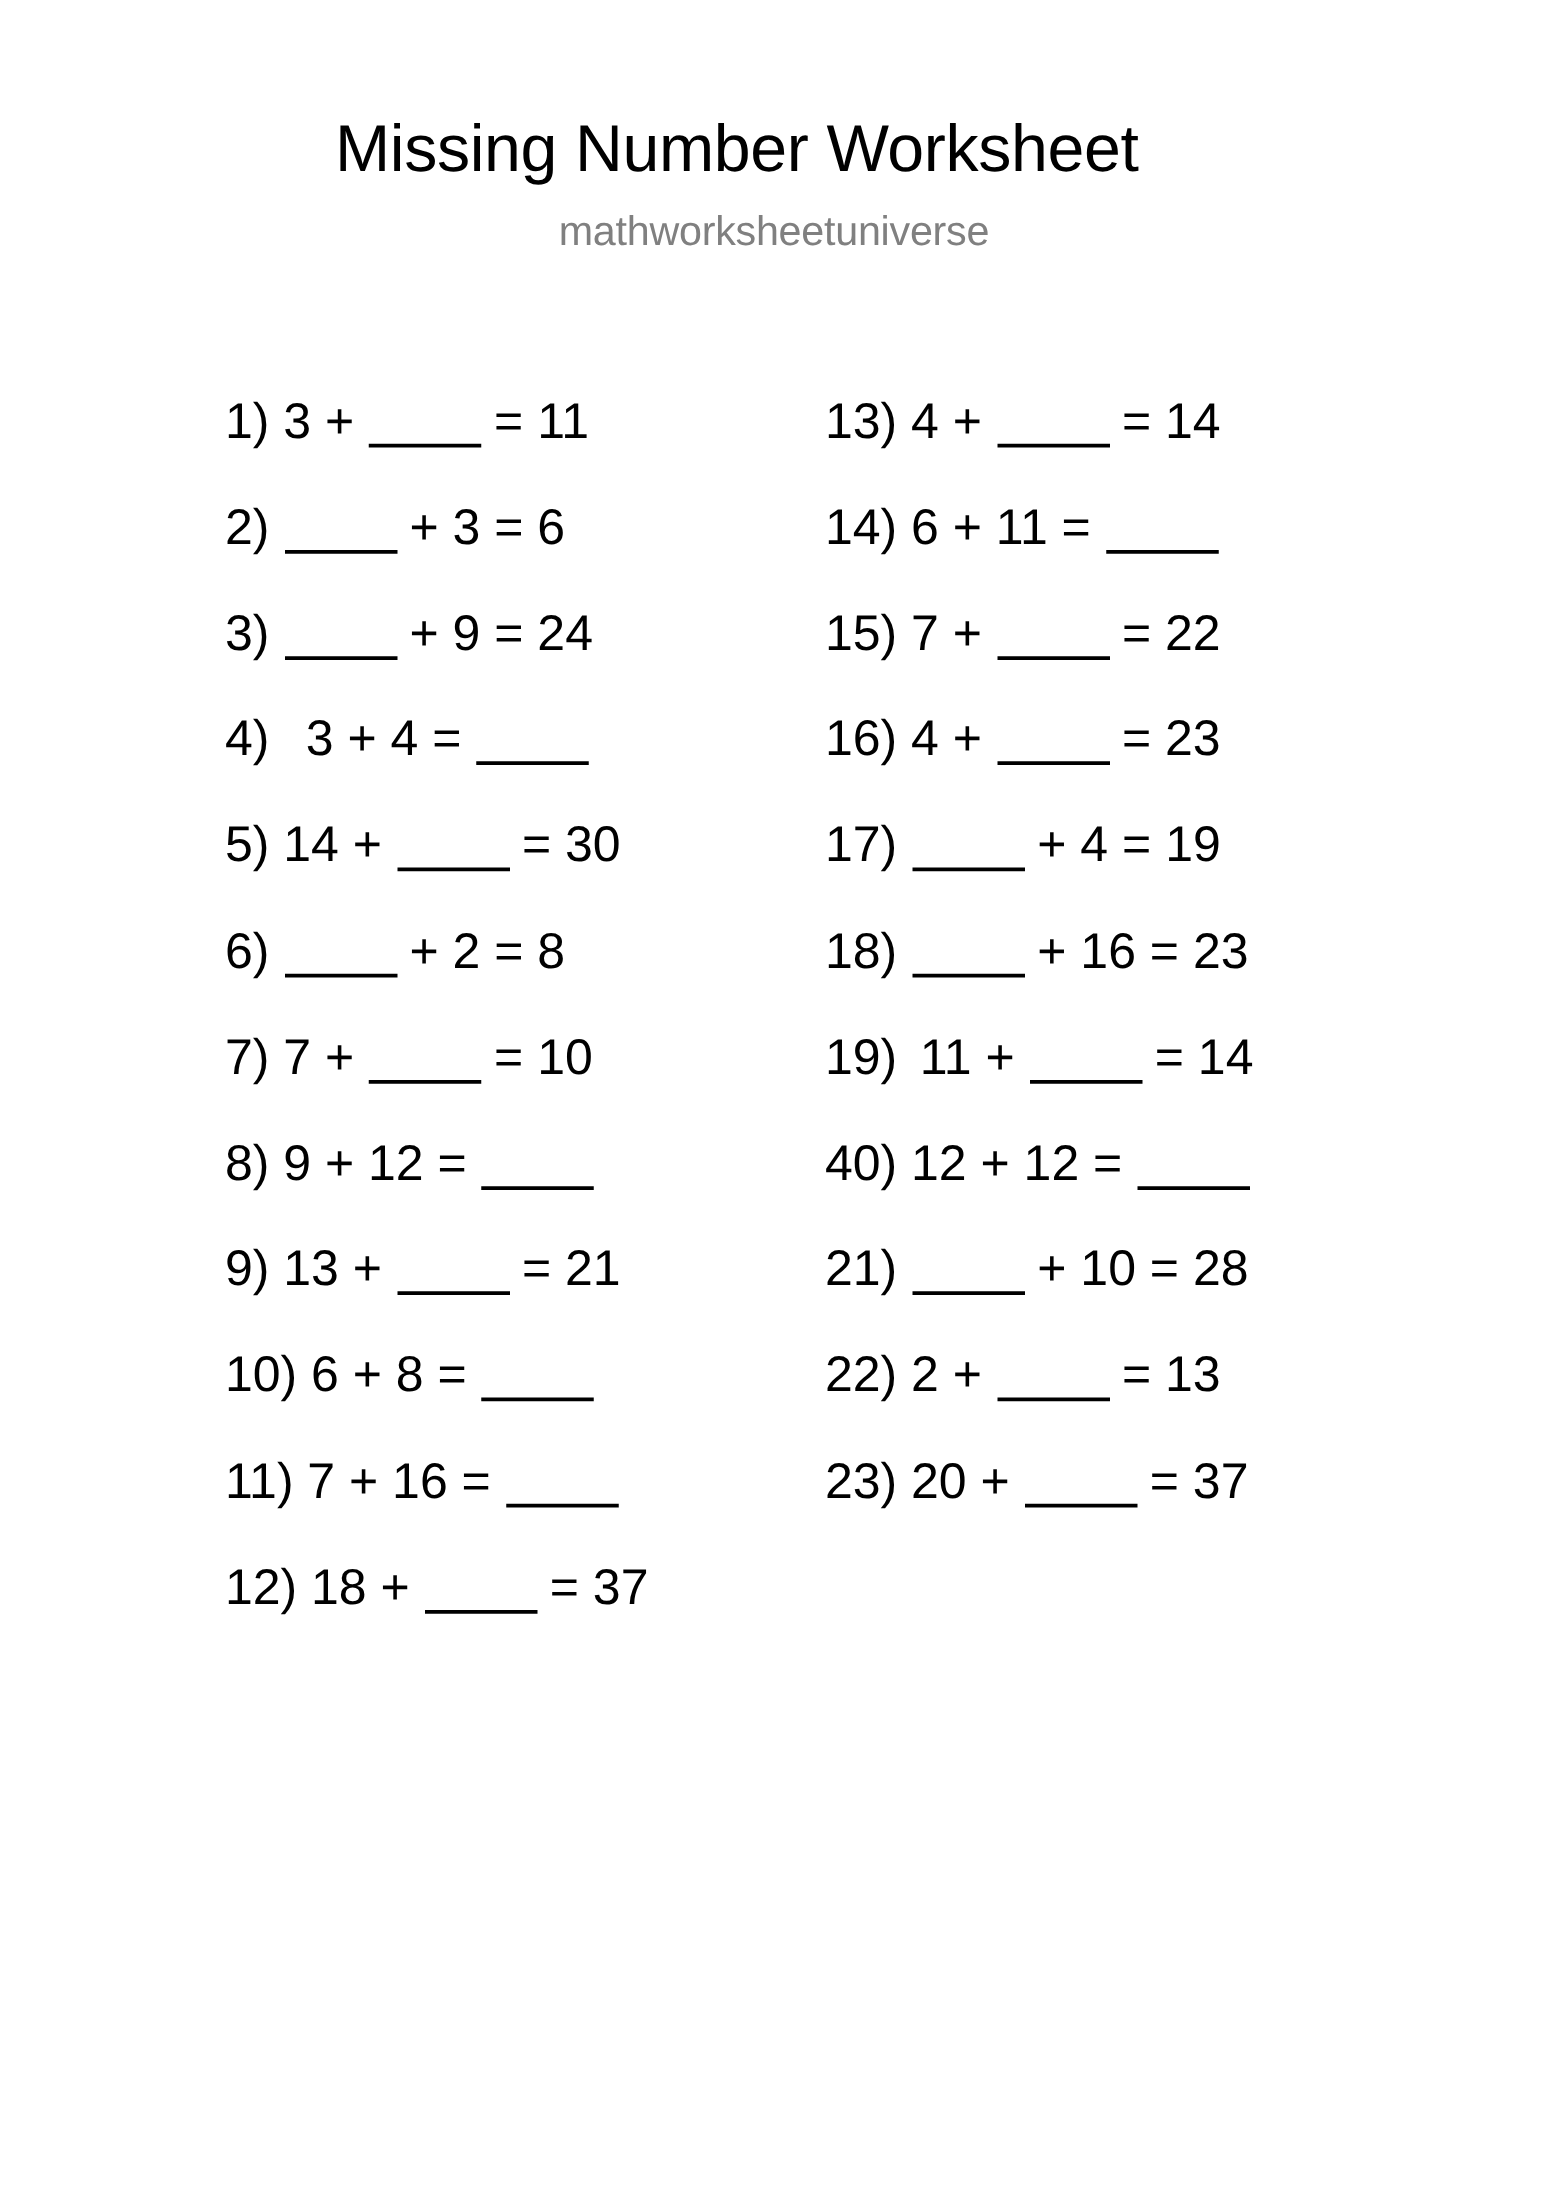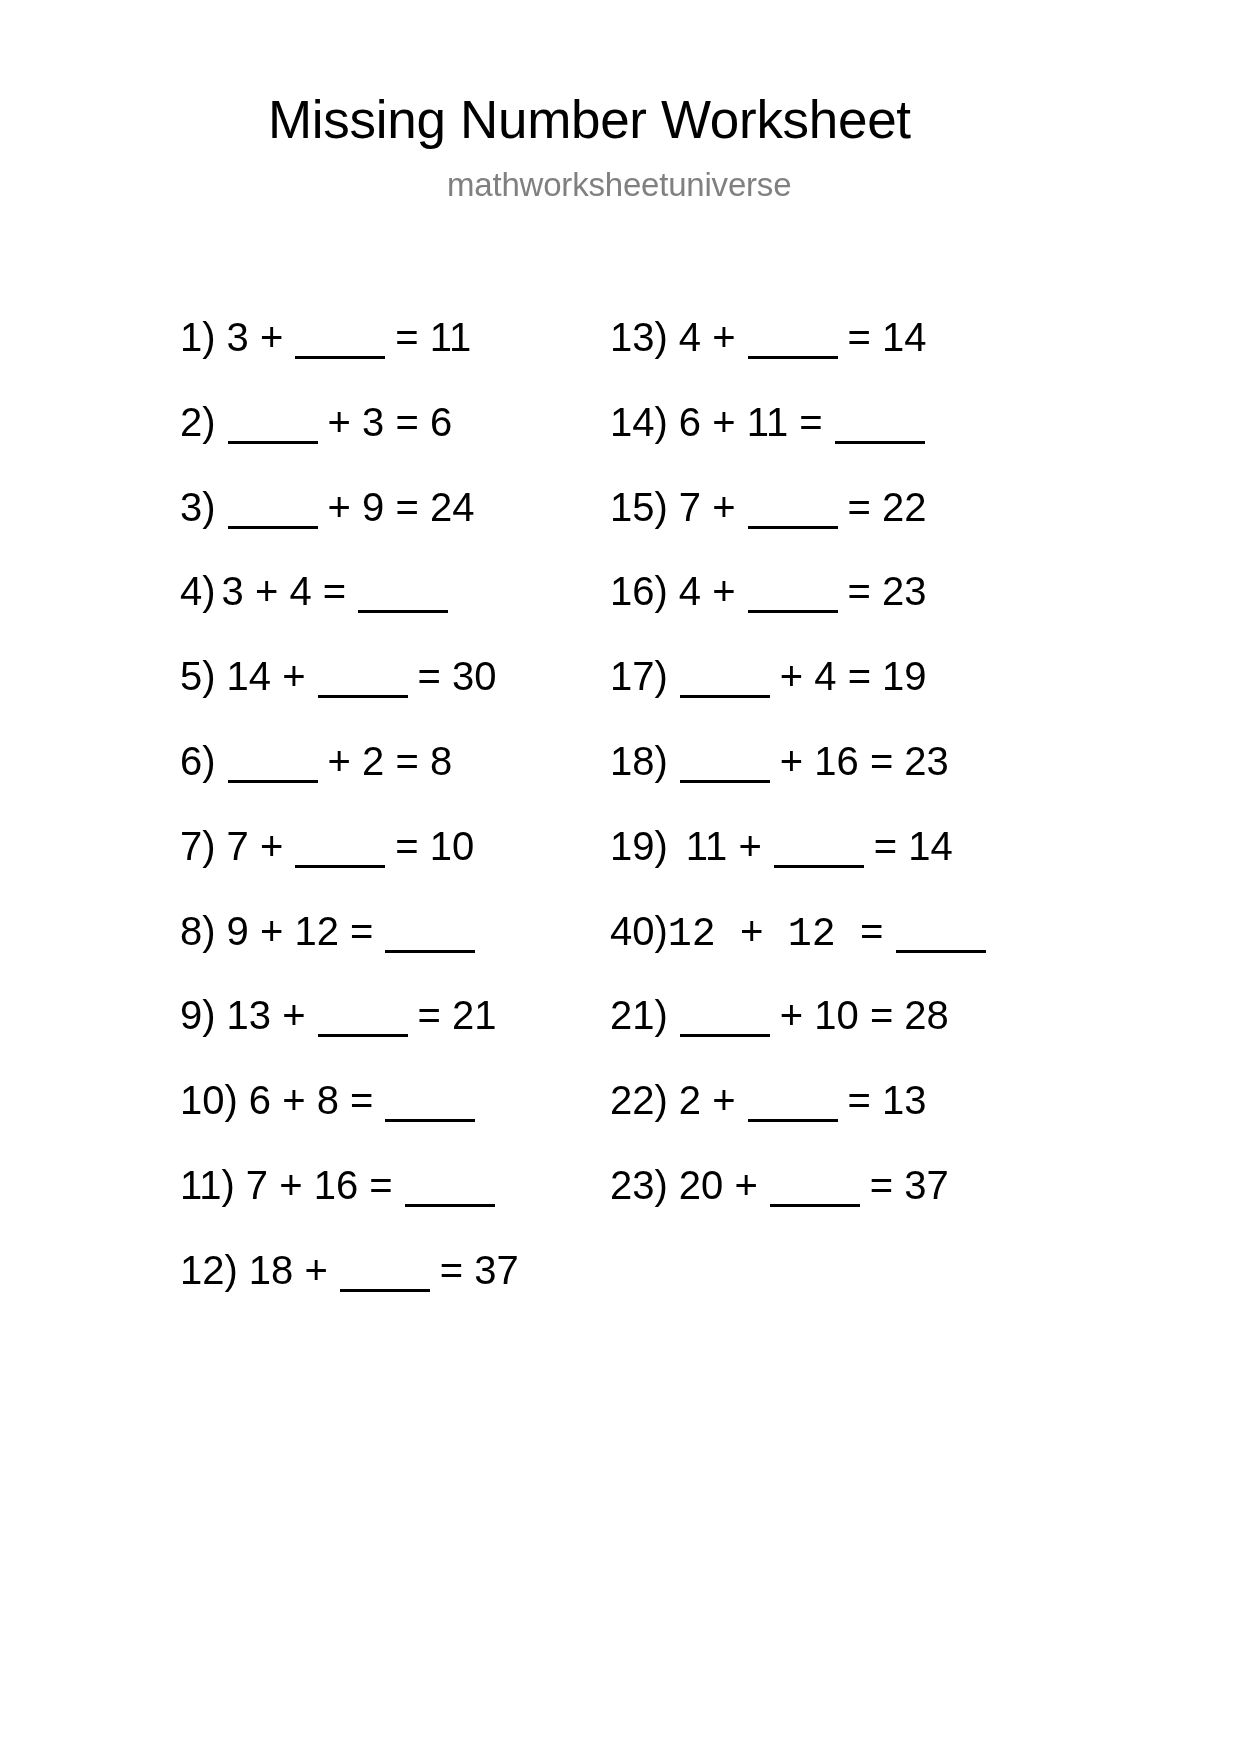--- a/index.html
+++ b/index.html
@@ -10,21 +10,21 @@
   .title {
     position: absolute; left: 268px; top: 88px;
     font-size: 53px; line-height: 64px; white-space: nowrap; letter-spacing: -0.3px;
   }
   .subtitle {
     position: absolute; left: 447px; top: 162px;
     font-size: 33px; line-height: 46px; color: #808080; white-space: nowrap; letter-spacing: -0.2px;
   }
   .col { position: absolute; top: 310px; }
   .col.left { left: 180px; }
-  .col.right { left: 610px; }
+  .col.right { left: 660px; }
   .problem {
     height: 84.8px; font-size: 40px; line-height: 54px; white-space: nowrap;
     display: flex; align-items: baseline;
   }
   .blank {
     display: inline-block; width: 90px; height: 3px; background: #000;
     margin: 0 10px 0 12px; transform: translateY(8px);
   }
   .seg { white-space: pre; }
 </style>
@@ -46,21 +46,21 @@
       <span class="blank"></span>
       <span class="seg">+ 3 = 6</span>
     </div>
     <div class="problem">
       <span class="seg">3)</span>
       <span class="blank"></span>
       <span class="seg">+ 9 = 24</span>
     </div>
     <div class="problem">
       <span class="seg">4)</span>
-      <span class="seg" style="margin-left: 6px;">3 + 4 =</span>
+      <span class="seg" style="margin-left: 29px;">3 + 4 =</span>
       <span class="blank"></span>
     </div>
     <div class="problem">
       <span class="seg">5)</span>
       <span class="seg" style="margin-left: 11px;">14 +</span>
       <span class="blank"></span>
       <span class="seg">= 30</span>
     </div>
     <div class="problem">
       <span class="seg">6)</span>
@@ -136,21 +136,21 @@
       <span class="seg">+ 16 = 23</span>
     </div>
     <div class="problem">
       <span class="seg">19)</span>
       <span class="seg" style="margin-left: 18px;">11 +</span>
       <span class="blank"></span>
       <span class="seg">= 14</span>
     </div>
     <div class="problem">
       <span class="seg">40)</span>
-      <span class="seg" style="margin-left: 0; font-family: Liberation Mono, monospace;">12 + 12 =</span>
+      <span class="seg" style="margin-left: 11px;">12 + 12 =</span>
       <span class="blank"></span>
     </div>
     <div class="problem">
       <span class="seg">21)</span>
       <span class="blank"></span>
       <span class="seg">+ 10 = 28</span>
     </div>
     <div class="problem">
       <span class="seg">22)</span>
       <span class="seg" style="margin-left: 11px;">2 +</span>

